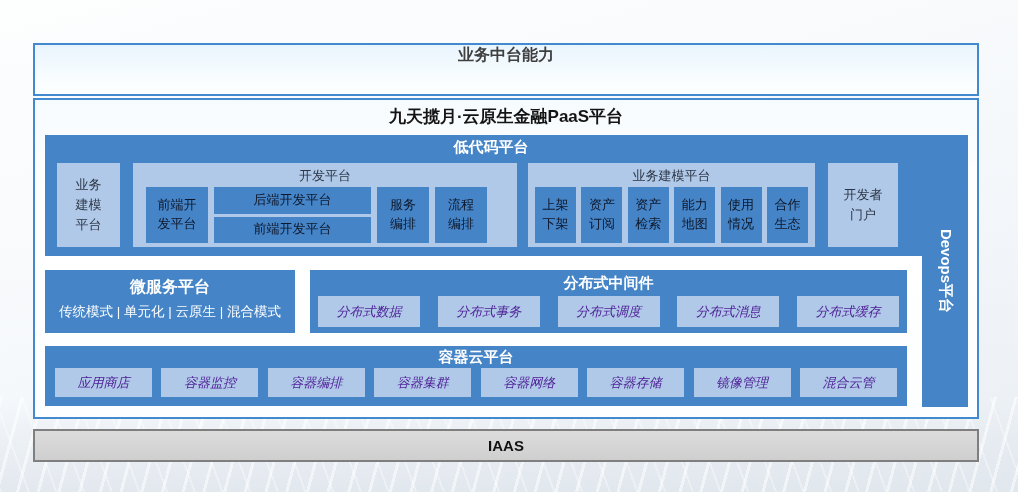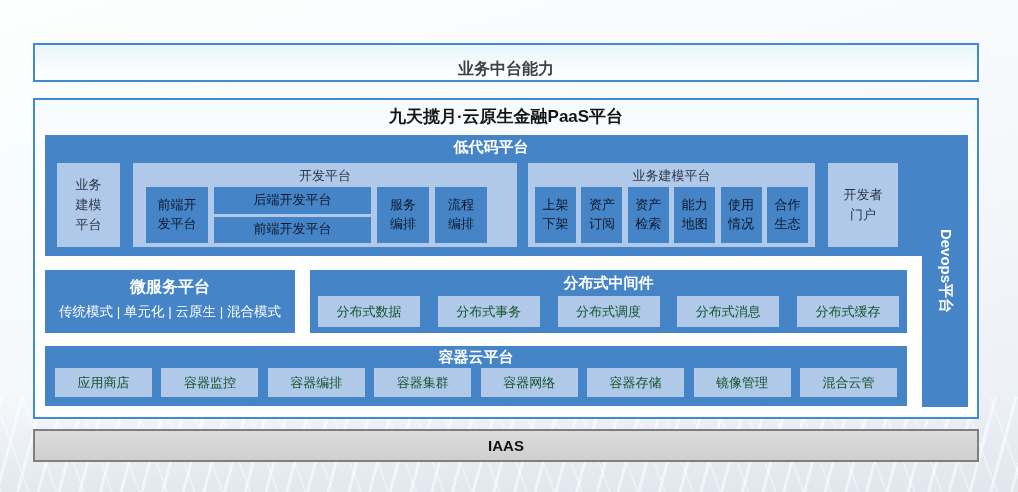--- a/index.html
+++ b/index.html
@@ -17,24 +17,24 @@
   .bg-texture {
     position: absolute; left: 0; right: 0; bottom: 0; height: 95px;
     background:
       repeating-linear-gradient(105deg, rgba(255,255,255,0.55) 0 3px, rgba(255,255,255,0) 3px 20px),
       repeating-linear-gradient(70deg, rgba(255,255,255,0.35) 0 2px, rgba(255,255,255,0) 2px 26px),
       linear-gradient(180deg, rgba(233,238,243,0) 0%, rgba(222,229,236,0.8) 100%);
     pointer-events: none;
   }
   
   .top-banner {
-    position: absolute; left: 33px; top: 43px; width: 946px; height: 39px;
+    position: absolute; left: 33px; top: 43px; width: 946px; height: 53px;
     border: 2px solid #4289cf;
     background: linear-gradient(180deg, #e9f5fd 0%, #fbfeff 80%);
-    display: flex; align-items: flex-end; justify-content: center;
+    display: flex; align-items: flex-start; justify-content: center;
     font-size: 16px; font-weight: bold; color: #3f3f3f;
   }
   
   .main-box {
     position: absolute; left: 33px; top: 98px; width: 946px; height: 321px;
     border: 2px solid #4289cf;
     background: linear-gradient(180deg, #f6fbfe 0%, #ffffff 35%, #fdfeff 100%);
   }
   .main-title {
     position: absolute; left: 0; top: 5px; width: 100%;
@@ -49,23 +49,24 @@
   .sub-title {
     position: absolute; left: 0; top: 4px; width: 100%;
     text-align: center; font-size: 13px; color: #2c3646;
   }
   .chip {
     background: #4484c7; color: #0f172a; font-size: 13px;
     display: flex; align-items: center; justify-content: center;
     text-align: center; line-height: 1.45;
   }
   .chip-light {
-    background: #b0c9e8; color: #14532d; font-size: 13px;
+    background: #b0c9e8; color: #4c1d95; font-size: 13px;
     display: flex; align-items: center; justify-content: center;
     text-align: center;
+    font-style: italic;
   }
   
   .lowcode { left: 10px; top: 35px; width: 892px; height: 121px; }
   .lowcode .sec-title { top: 3px; }
   .bm-box { left: 12px; top: 28px; width: 63px; height: 84px;
     display: flex; align-items: center; justify-content: center;
     font-size: 13px; color: #2c3646; text-align: center; line-height: 1.55; }
   .bm-box span { display: inline-block; width: 30px; }
   .dev-box { left: 88px; top: 28px; width: 384px; height: 84px; }
   .dev-row { position: absolute; left: 13px; top: 24px; height: 56px;

